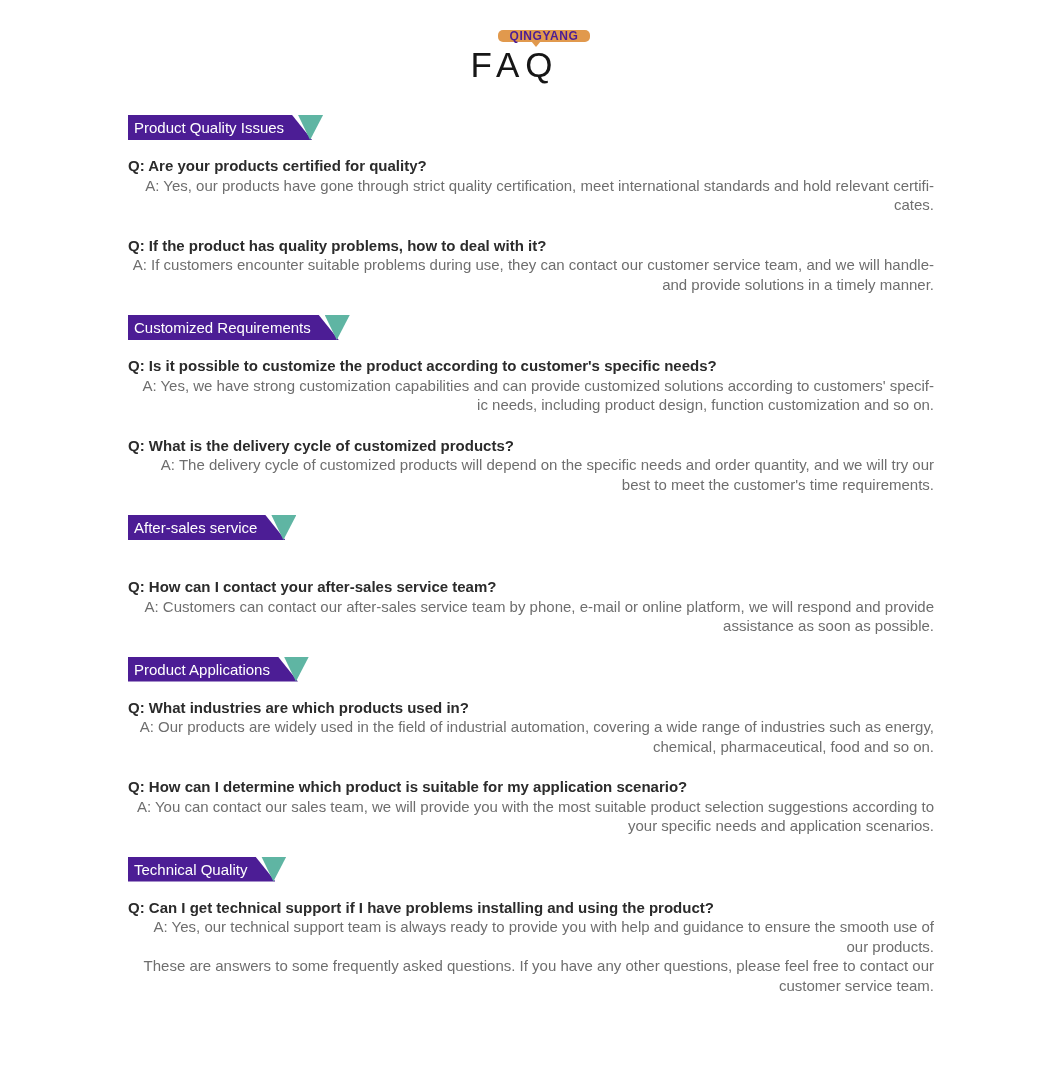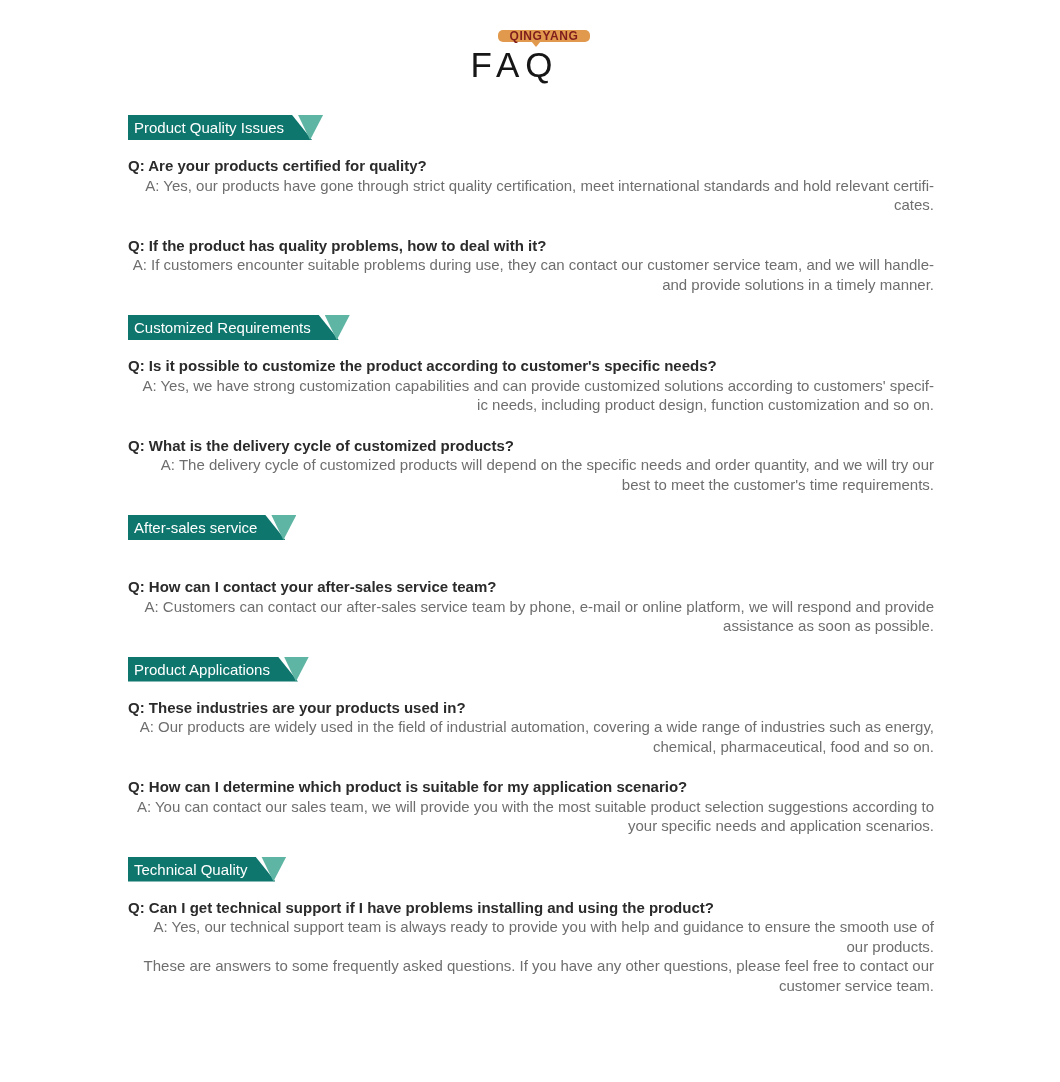--- a/index.html
+++ b/index.html
@@ -12,21 +12,21 @@
     font-family: "Liberation Sans", sans-serif;
   }
   
   .header { padding-top: 26px; }
   .logo { width: max-content; margin: 0 auto; }
   .logo-badge {
     position: relative;
     display: inline-block;
     margin-left: 28px;
     background: #E1994D;
-    color: #7f1d1d;
+    color: #4c1d95;
     font-size: 12px;
     font-weight: bold;
     letter-spacing: 0.6px;
     padding: 0 11px;
     border-radius: 5px;
     line-height: 1;
   }
   .badge-tail {
     position: absolute;
     bottom: -5px;
@@ -47,21 +47,21 @@
   .content { margin: 33px 0 0 128px; width: 806px; }
   .faq-section { margin-bottom: 14px; }
   .ribbon {
     position: relative;
     display: inline-block;
     height: 25px;
     margin-bottom: 16px;
   }
   .ribbon-main {
     display: inline-block;
-    background: #0f766e;
+    background: #4c1d95;
     color: #ffffff;
     font-size: 15px;
     line-height: 25px;
     height: 25px;
     padding: 0 28px 0 6px;
     clip-path: polygon(0 0, calc(100% - 20px) 0, 100% 100%, 0 100%);
   }
   .ribbon-fold {
     position: absolute;
     top: 0;
@@ -148,21 +148,21 @@
 assistance as soon as possible.</div>
     </div>
   </section>
 
   <section class="faq-section">
     <div class="ribbon">
       <span class="ribbon-main">Product Applications</span>
       <span class="ribbon-fold"></span>
     </div>
     <div class="qa">
-      <div class="q">Q: These industries are your products used in?</div>
+      <div class="q">Q: What industries are which products used in?</div>
       <div class="a">A: Our products are widely used in the field of industrial automation, covering a wide range of industries such as energy,
 chemical, pharmaceutical, food and so on.</div>
     </div>
     <div class="qa">
       <div class="q">Q: How can I determine which product is suitable for my application scenario?</div>
       <div class="a">A: You can contact our sales team, we will provide you with the most suitable product selection suggestions according to
 your specific needs and application scenarios.</div>
     </div>
   </section>
 

